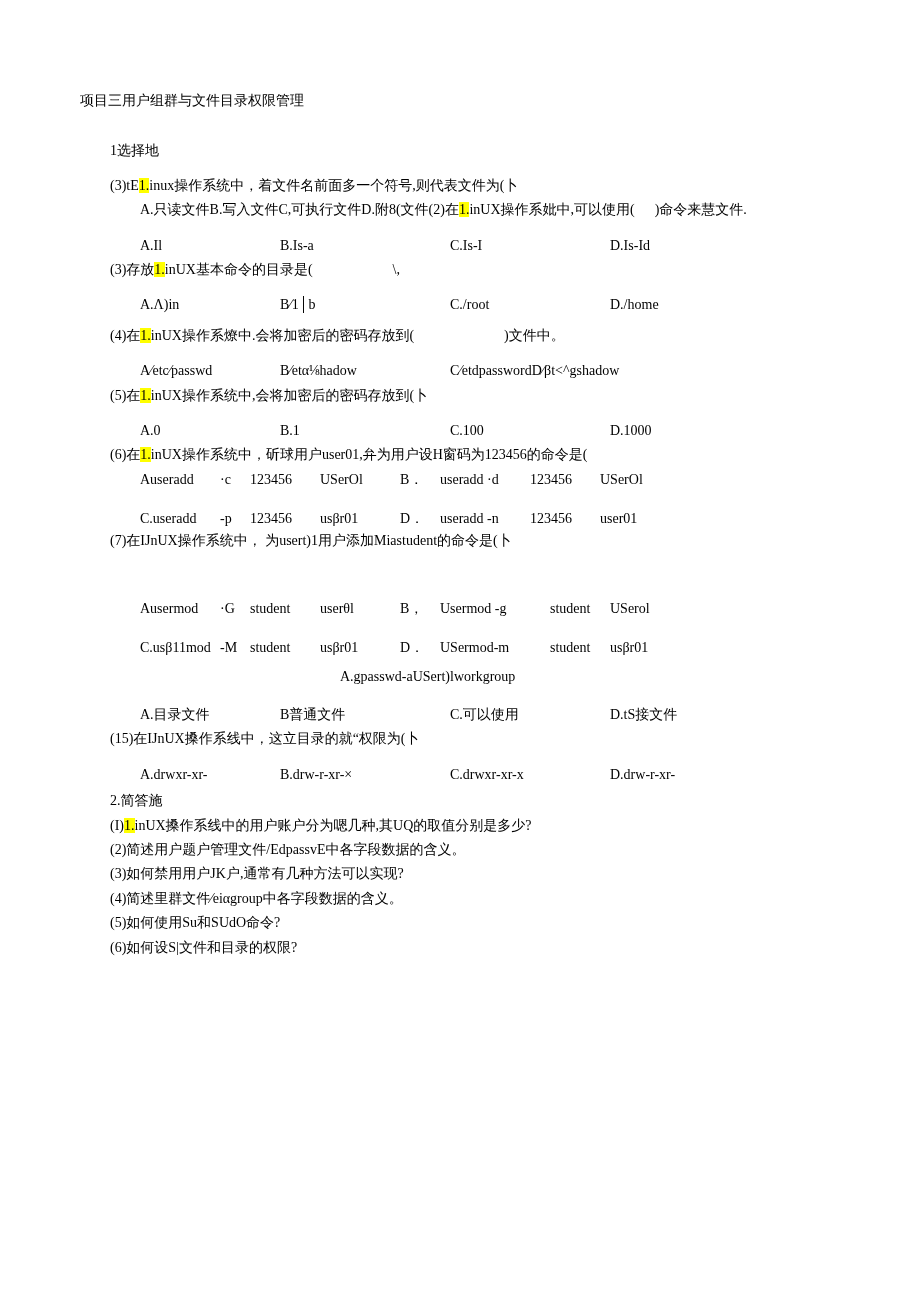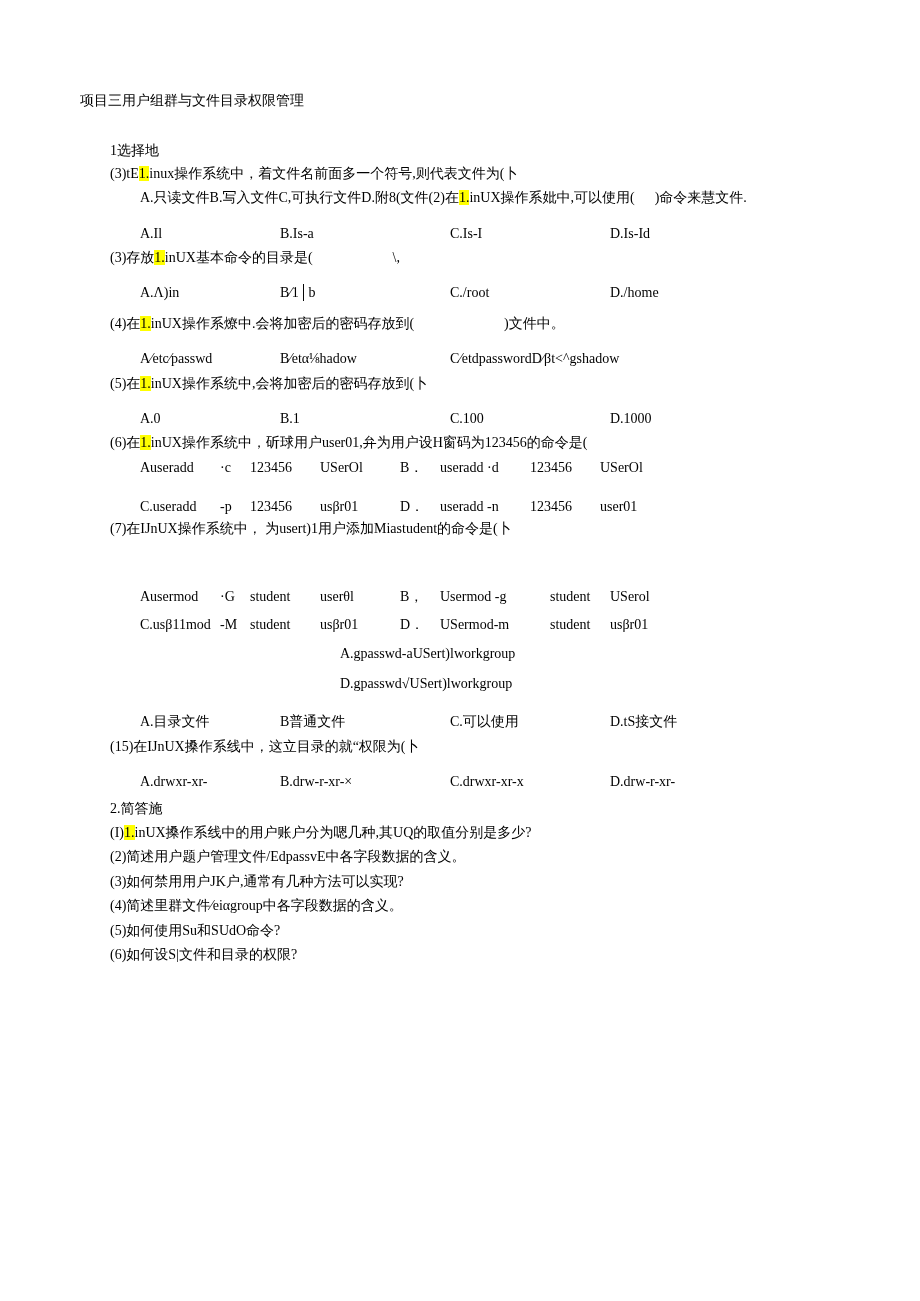--- a/index.html
+++ b/index.html
@@ -11,21 +11,21 @@
     margin: 0;
     padding: 90px 80px 20px 80px;
     width: 920px;
     box-sizing: border-box;
   }
   .title {
     margin-bottom: 28px;
   }
   .section-header {
     padding-left: 30px;
-    margin-bottom: 0;
+    margin-bottom: 12px;
   }
   .question {
     margin-bottom: 2px;
     padding-left: 30px;
   }
   .options-row {
     display: flex;
     padding-left: 60px;
     margin-bottom: 2px;
     margin-top: 13px;
@@ -59,21 +59,21 @@
   .table-like {
     padding-left: 60px;
     display: grid;
     grid-template-columns: 80px 30px 70px 80px 40px 90px 70px 60px;
     row-gap: 17px;
   }
   .table-like2 {
     padding-left: 60px;
     display: grid;
     grid-template-columns: 80px 30px 70px 80px 40px 110px 60px 60px;
-    row-gap: 6px;
+    row-gap: 17px;
     margin-top: 45px;
   }
   .inline-q1 {
     padding-left: 60px;
     margin-bottom: 2px;
   }
 </style>
 </head>
 <body>
 
@@ -160,21 +160,20 @@
   <div>student</div>
   <div>usβr01</div>
   <div>D．</div>
   <div>USermod-m</div>
   <div>student</div>
   <div>usβr01</div>
 </div>
 
 <div class="centered-block">
   <div>A.gpasswd-aUSert)lworkgroup</div>
-  <div style="margin-top:8px">D.gpasswd√USert)lworkgroup</div>
 </div>
 
 <div class="options-row" style="margin-top:14px">
   <div class="opt w140">A.目录文件</div>
   <div class="opt w170">B普通文件</div>
   <div class="opt w160">C.可以使用</div>
   <div class="opt">D.tS接文件</div>
 </div>
 
 <div class="question">(15)在IJnUX搡作系线中，这立目录的就“权限为(卜</div>

